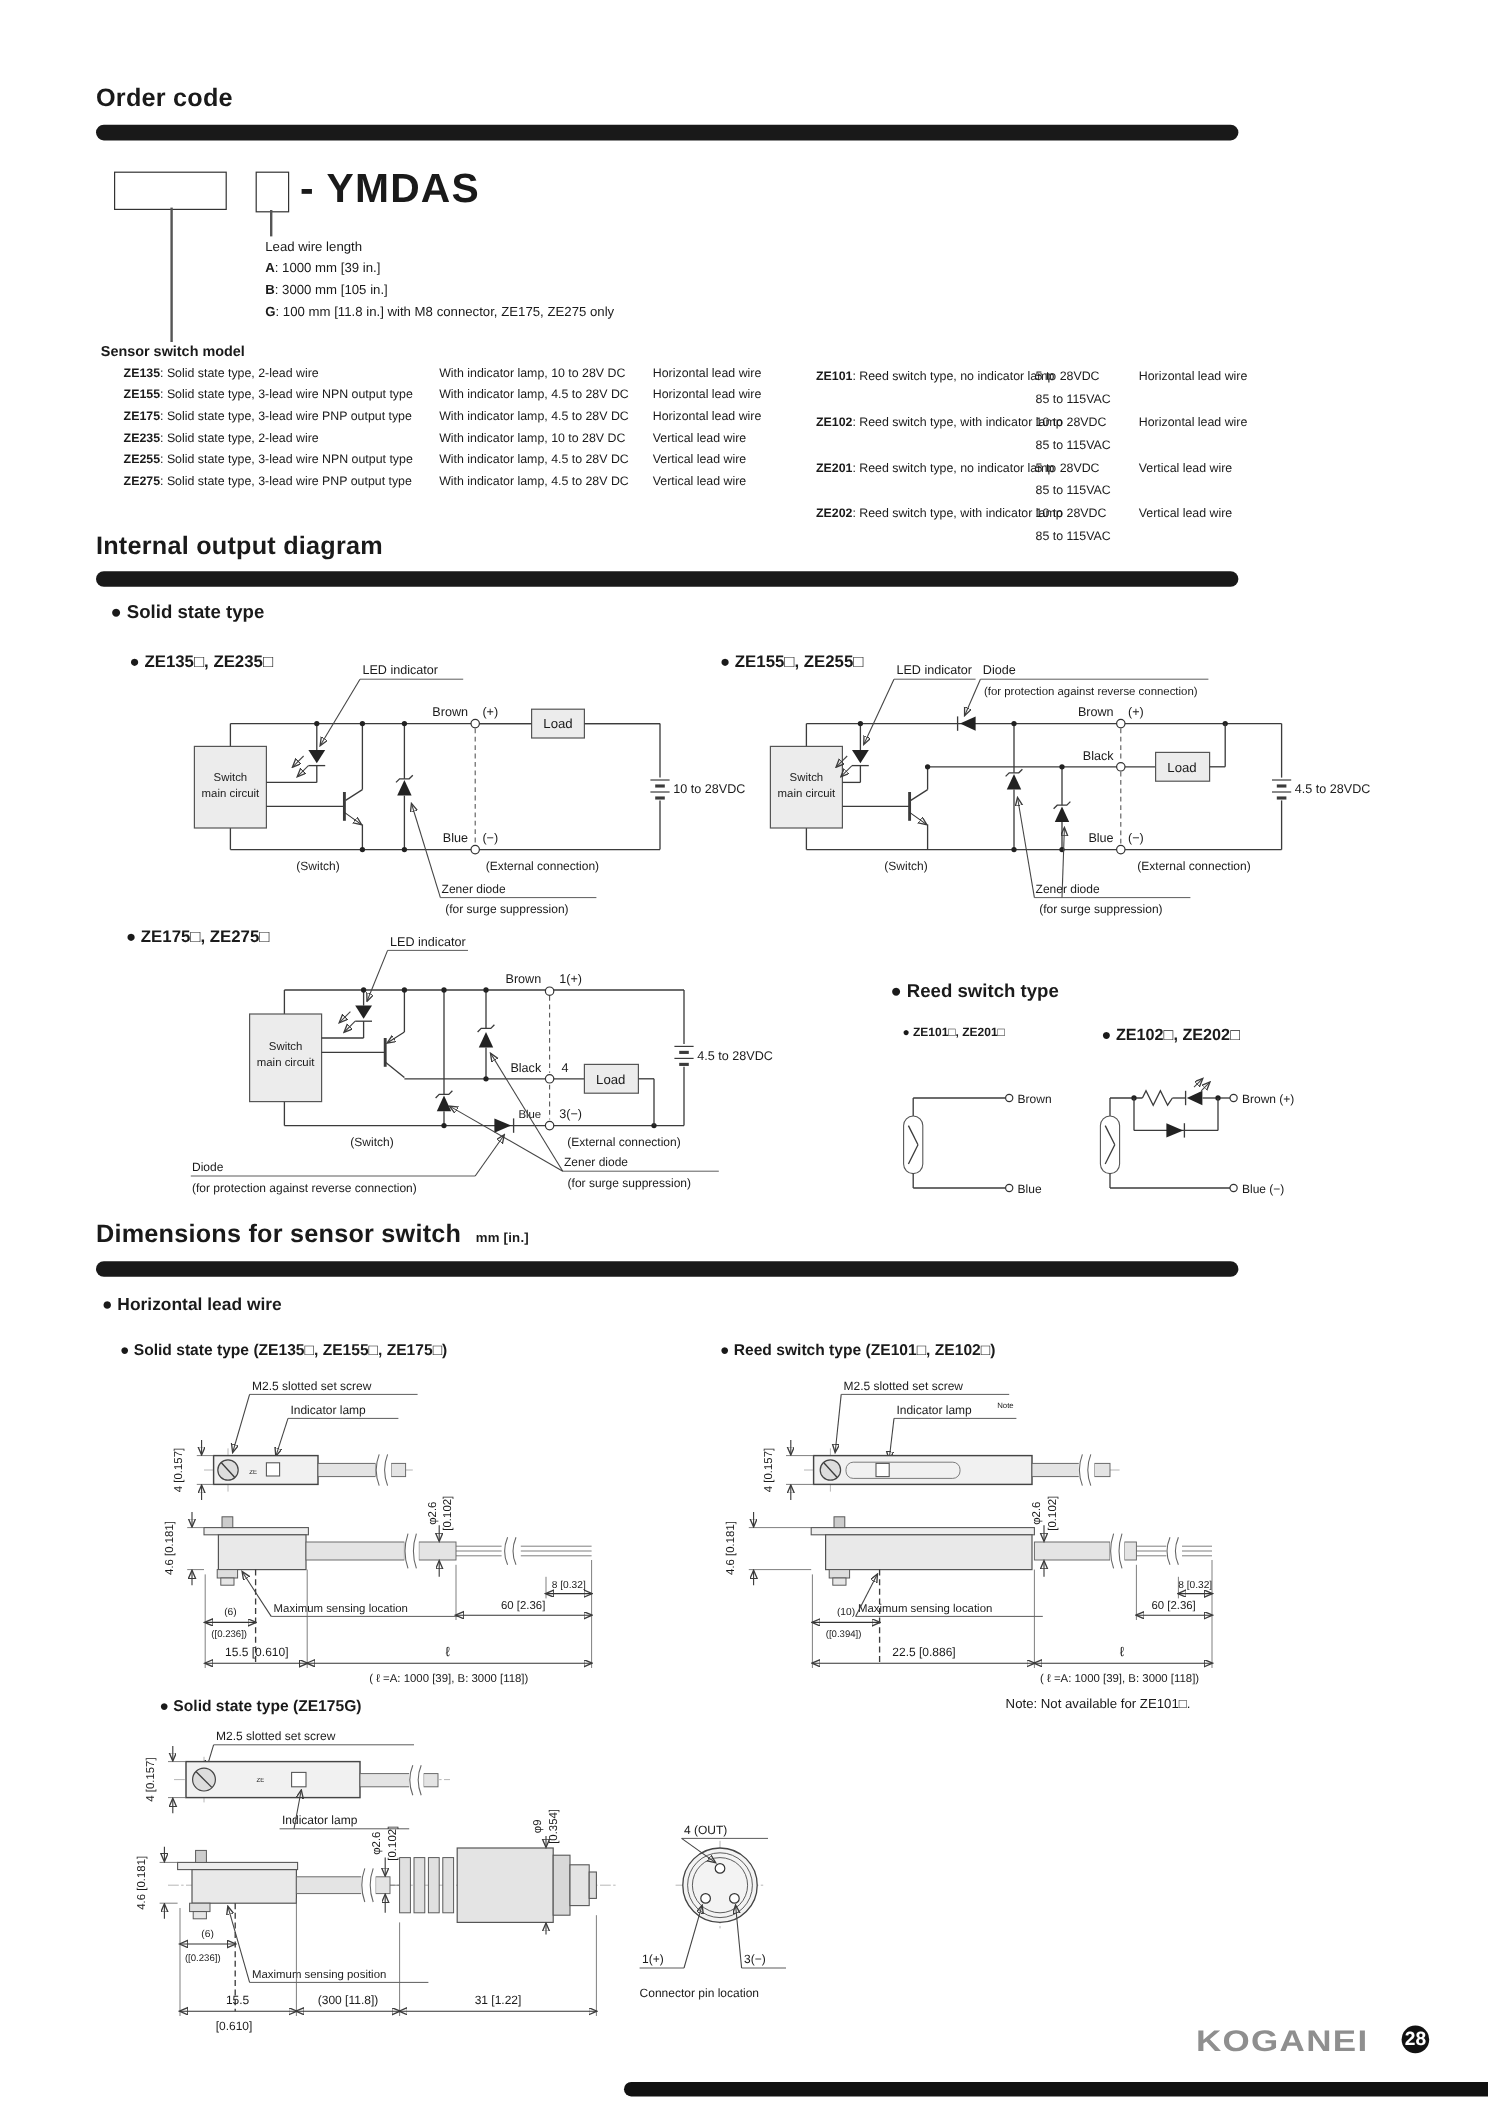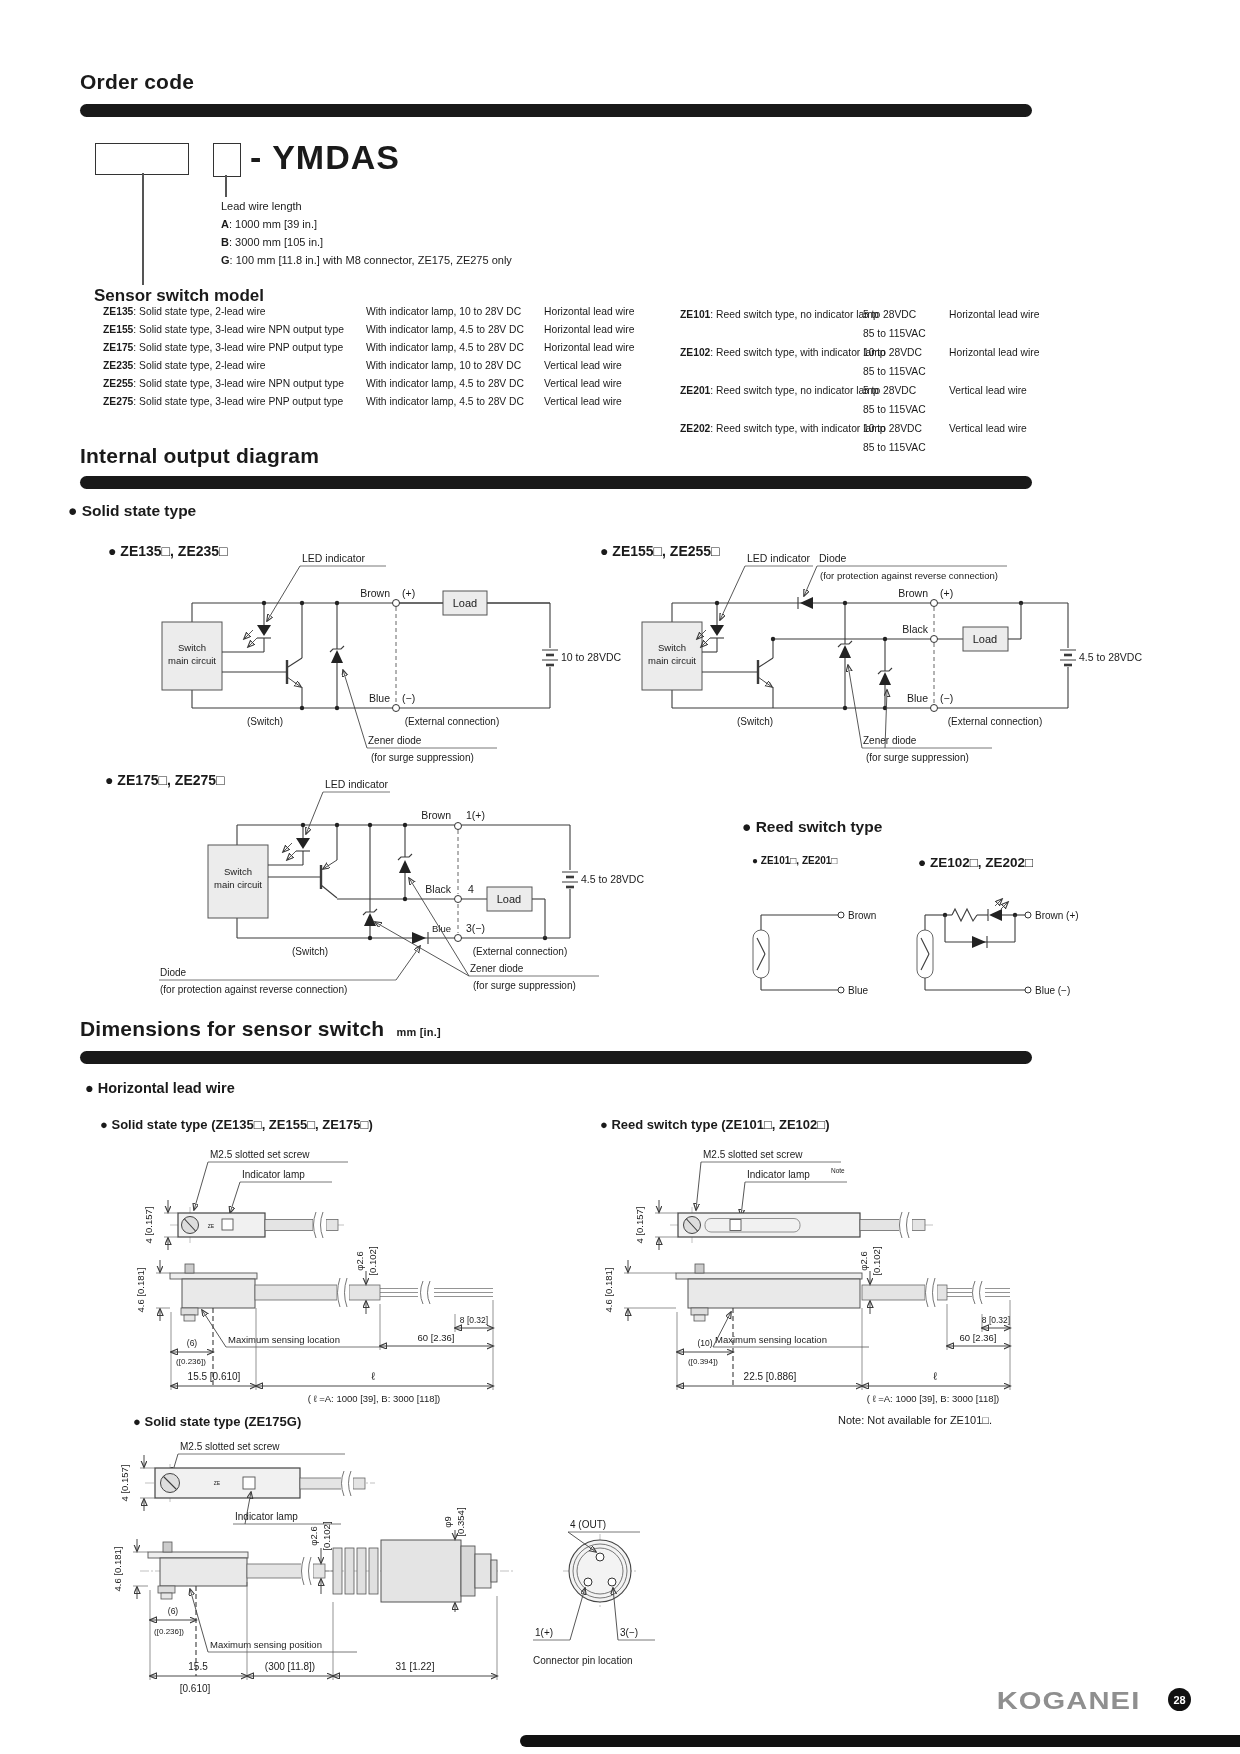--- a/index.html
+++ b/index.html
@@ -36,21 +36,21 @@
   .dim{stroke:#333;stroke-width:.9;marker-start:url(#as);marker-end:url(#as)}
   .ar{stroke:#333;stroke-width:.9;marker-end:url(#as)}
   .lead{stroke:#444;stroke-width:.9;marker-end:url(#as)}
   .ul{stroke:#555;stroke-width:.8}
   .thick{stroke-width:2.4}
   .bt{stroke-width:1}.btk{stroke-width:2.6}
   .brkw{fill:#fff;stroke:none}
   .brk{stroke:#666;stroke-width:.9}
   .note{font-size:11px;white-space:nowrap}
   .logo{font-size:27px;font-weight:800;color:#8f8f8f;letter-spacing:1px;transform:scale(1.08,.92)}
-  .pgc{width:23px;height:23px;border-radius:50%;background:#111;color:#fff;font-size:11px;font-weight:bold;display:flex;align-items:center;justify-content:center}
+  .pgc{width:23px;height:23px;border-radius:50%;background:#111;color:#fff;font-size:16px;font-weight:bold;display:flex;align-items:center;justify-content:center}
   .botbar{background:#111;height:12px;border-radius:6px 0 0 6px}
 </style>
 </head>
 <body>
 
 <svg width="0" height="0" style="position:absolute">
 <defs>
 <marker id="as" markerWidth="8" markerHeight="8" refX="6.5" refY="3" orient="auto-start-reverse" markerUnits="userSpaceOnUse">
         <path d="M0,0L7,3L0,6z" fill="#333" stroke="none"></path>
       </marker>
@@ -64,21 +64,21 @@
 <div class="abs obox" style="left:213px;top:143px;width:26px;height:32px"></div>
 <div class="abs suffix" style="left:250px;top:138px">- YMDAS</div>
 <div class="abs vline" style="left:142px;top:173px;height:112px"></div>
 <div class="abs vline" style="left:225px;top:175px;height:22px"></div>
 
 <div class="abs txt11" style="left:221px;top:200px">Lead wire length</div>
 <div class="abs txt11" style="left:221px;top:218px"><span class="b">A</span><span>: 1000 mm [39 in.]</span></div>
 <div class="abs txt11" style="left:221px;top:236px"><span class="b">B</span><span>: 3000 mm [105 in.]</span></div>
 <div class="abs txt11" style="left:221px;top:254px"><span class="b">G</span><span>: 100 mm [11.8 in.] with M8 connector, ZE175, ZE275 only</span></div>
 
-<div class="abs" style="left:94px;top:286px;font-size:17px;font-weight:bold">Sensor switch model</div>
+<div class="abs" style="left:84px;top:286px;font-size:12px;font-weight:bold">Sensor switch model</div>
 
 <div class="abs tbl ltbl" style="left:103px;top:303px">
   <div><span class="modelb">ZE135</span><span>: Solid state type, 2-lead wire</span></div>
   <div>With indicator lamp, 10 to 28V DC</div>
   <div>Horizontal lead wire</div>
   <div><span class="modelb">ZE155</span><span>: Solid state type, 3-lead wire NPN output type</span></div>
   <div>With indicator lamp, 4.5 to 28V DC</div>
   <div>Horizontal lead wire</div>
   <div><span class="modelb">ZE175</span><span>: Solid state type, 3-lead wire PNP output type</span></div>
   <div>With indicator lamp, 4.5 to 28V DC</div>
@@ -124,21 +124,21 @@
     <div>
         <div>10 to 28VDC</div>
         <div>85 to 115VAC</div>
       </div>
     <div>Vertical lead wire</div>
   </div>
 </div>
 
 <div class="abs sec-title" style="left:80px;top:444px">Internal output diagram</div>
 <div class="abs bar" style="left:80px;top:476px;width:952px"></div>
-<div class="abs h15" style="left:68px;top:502px">● Solid state type</div>
+<div class="abs h15" style="left:92px;top:502px">● Solid state type</div>
 <div class="abs h14" style="left:108px;top:543px">● ZE135□, ZE235□</div>
 <div class="abs h14" style="left:600px;top:543px">● ZE155□, ZE255□</div>
 
 <svg class="dia" style="left:90px;top:540px" width="570" height="235" viewBox="0 0 570 235">
   <line x1="102" y1="63" x2="460" y2="63"></line>
     <line x1="102" y1="82" x2="102" y2="63"></line>
   <line x1="102" y1="150" x2="102" y2="168"></line>
     <line x1="102" y1="168" x2="460" y2="168"></line>
   <rect class="gbox" x="72" y="82" width="60" height="68"></rect>
   <text class="t9" x="102" y="111" text-anchor="middle">Switch</text>

